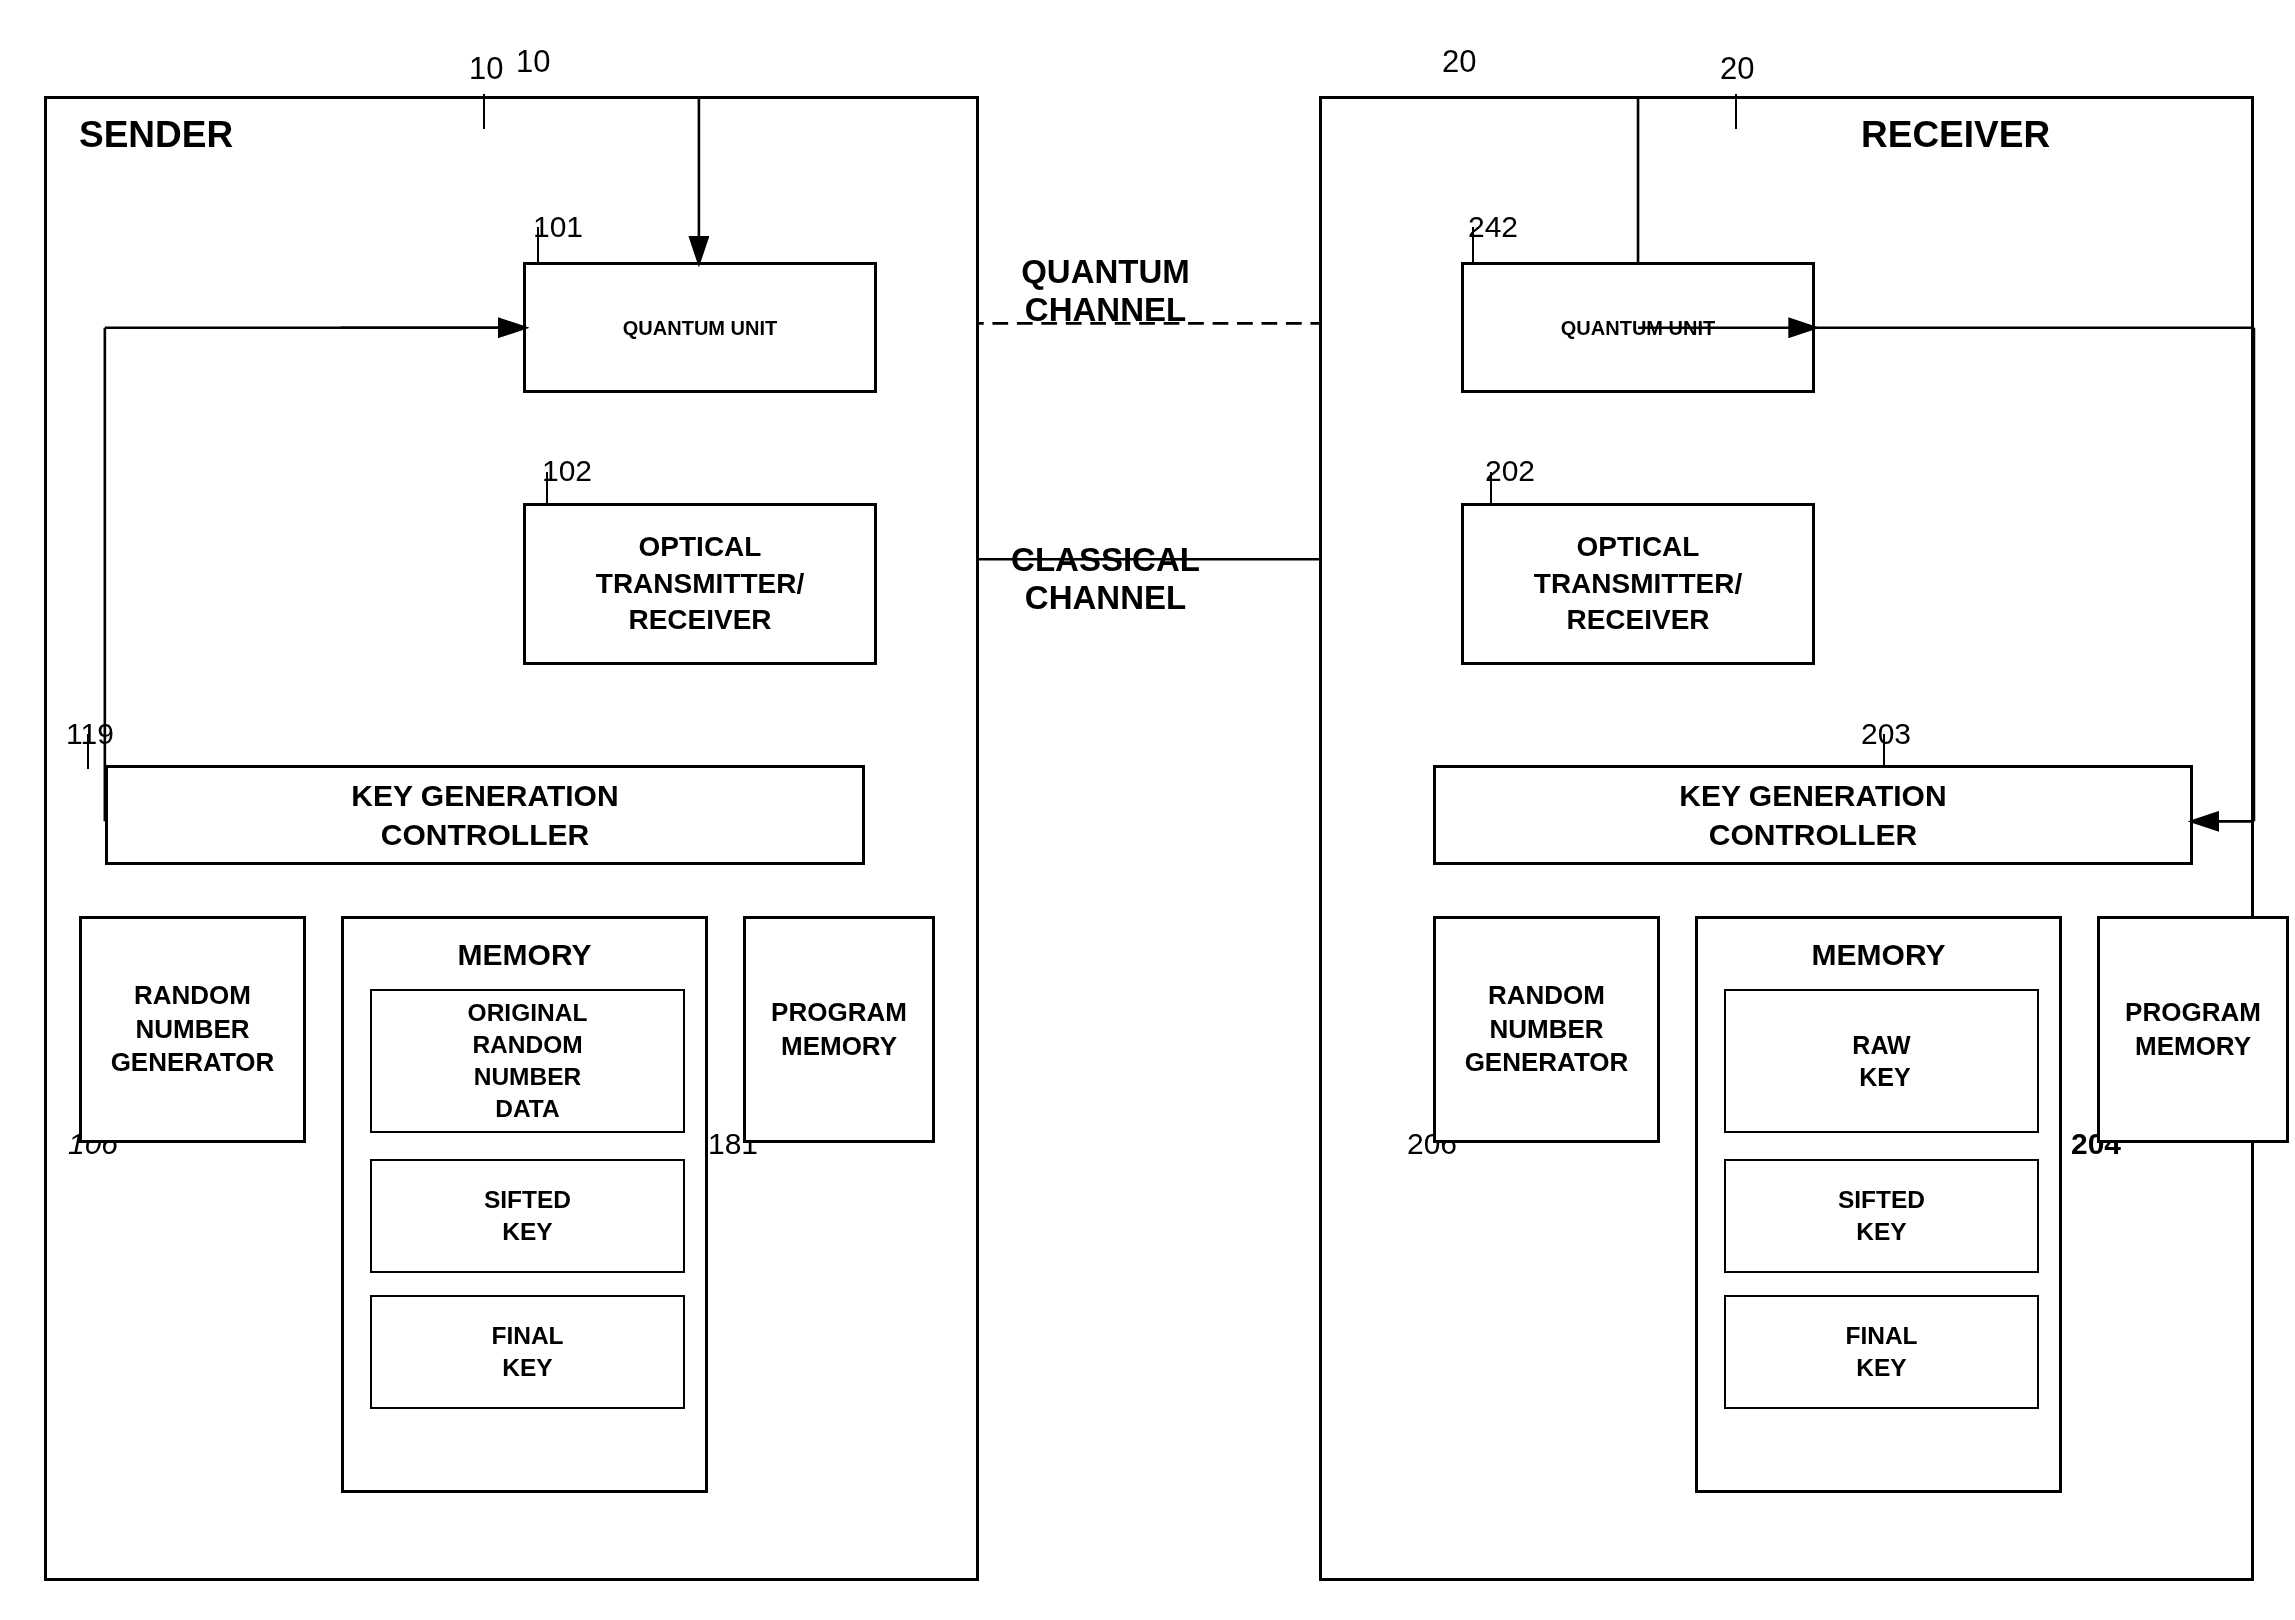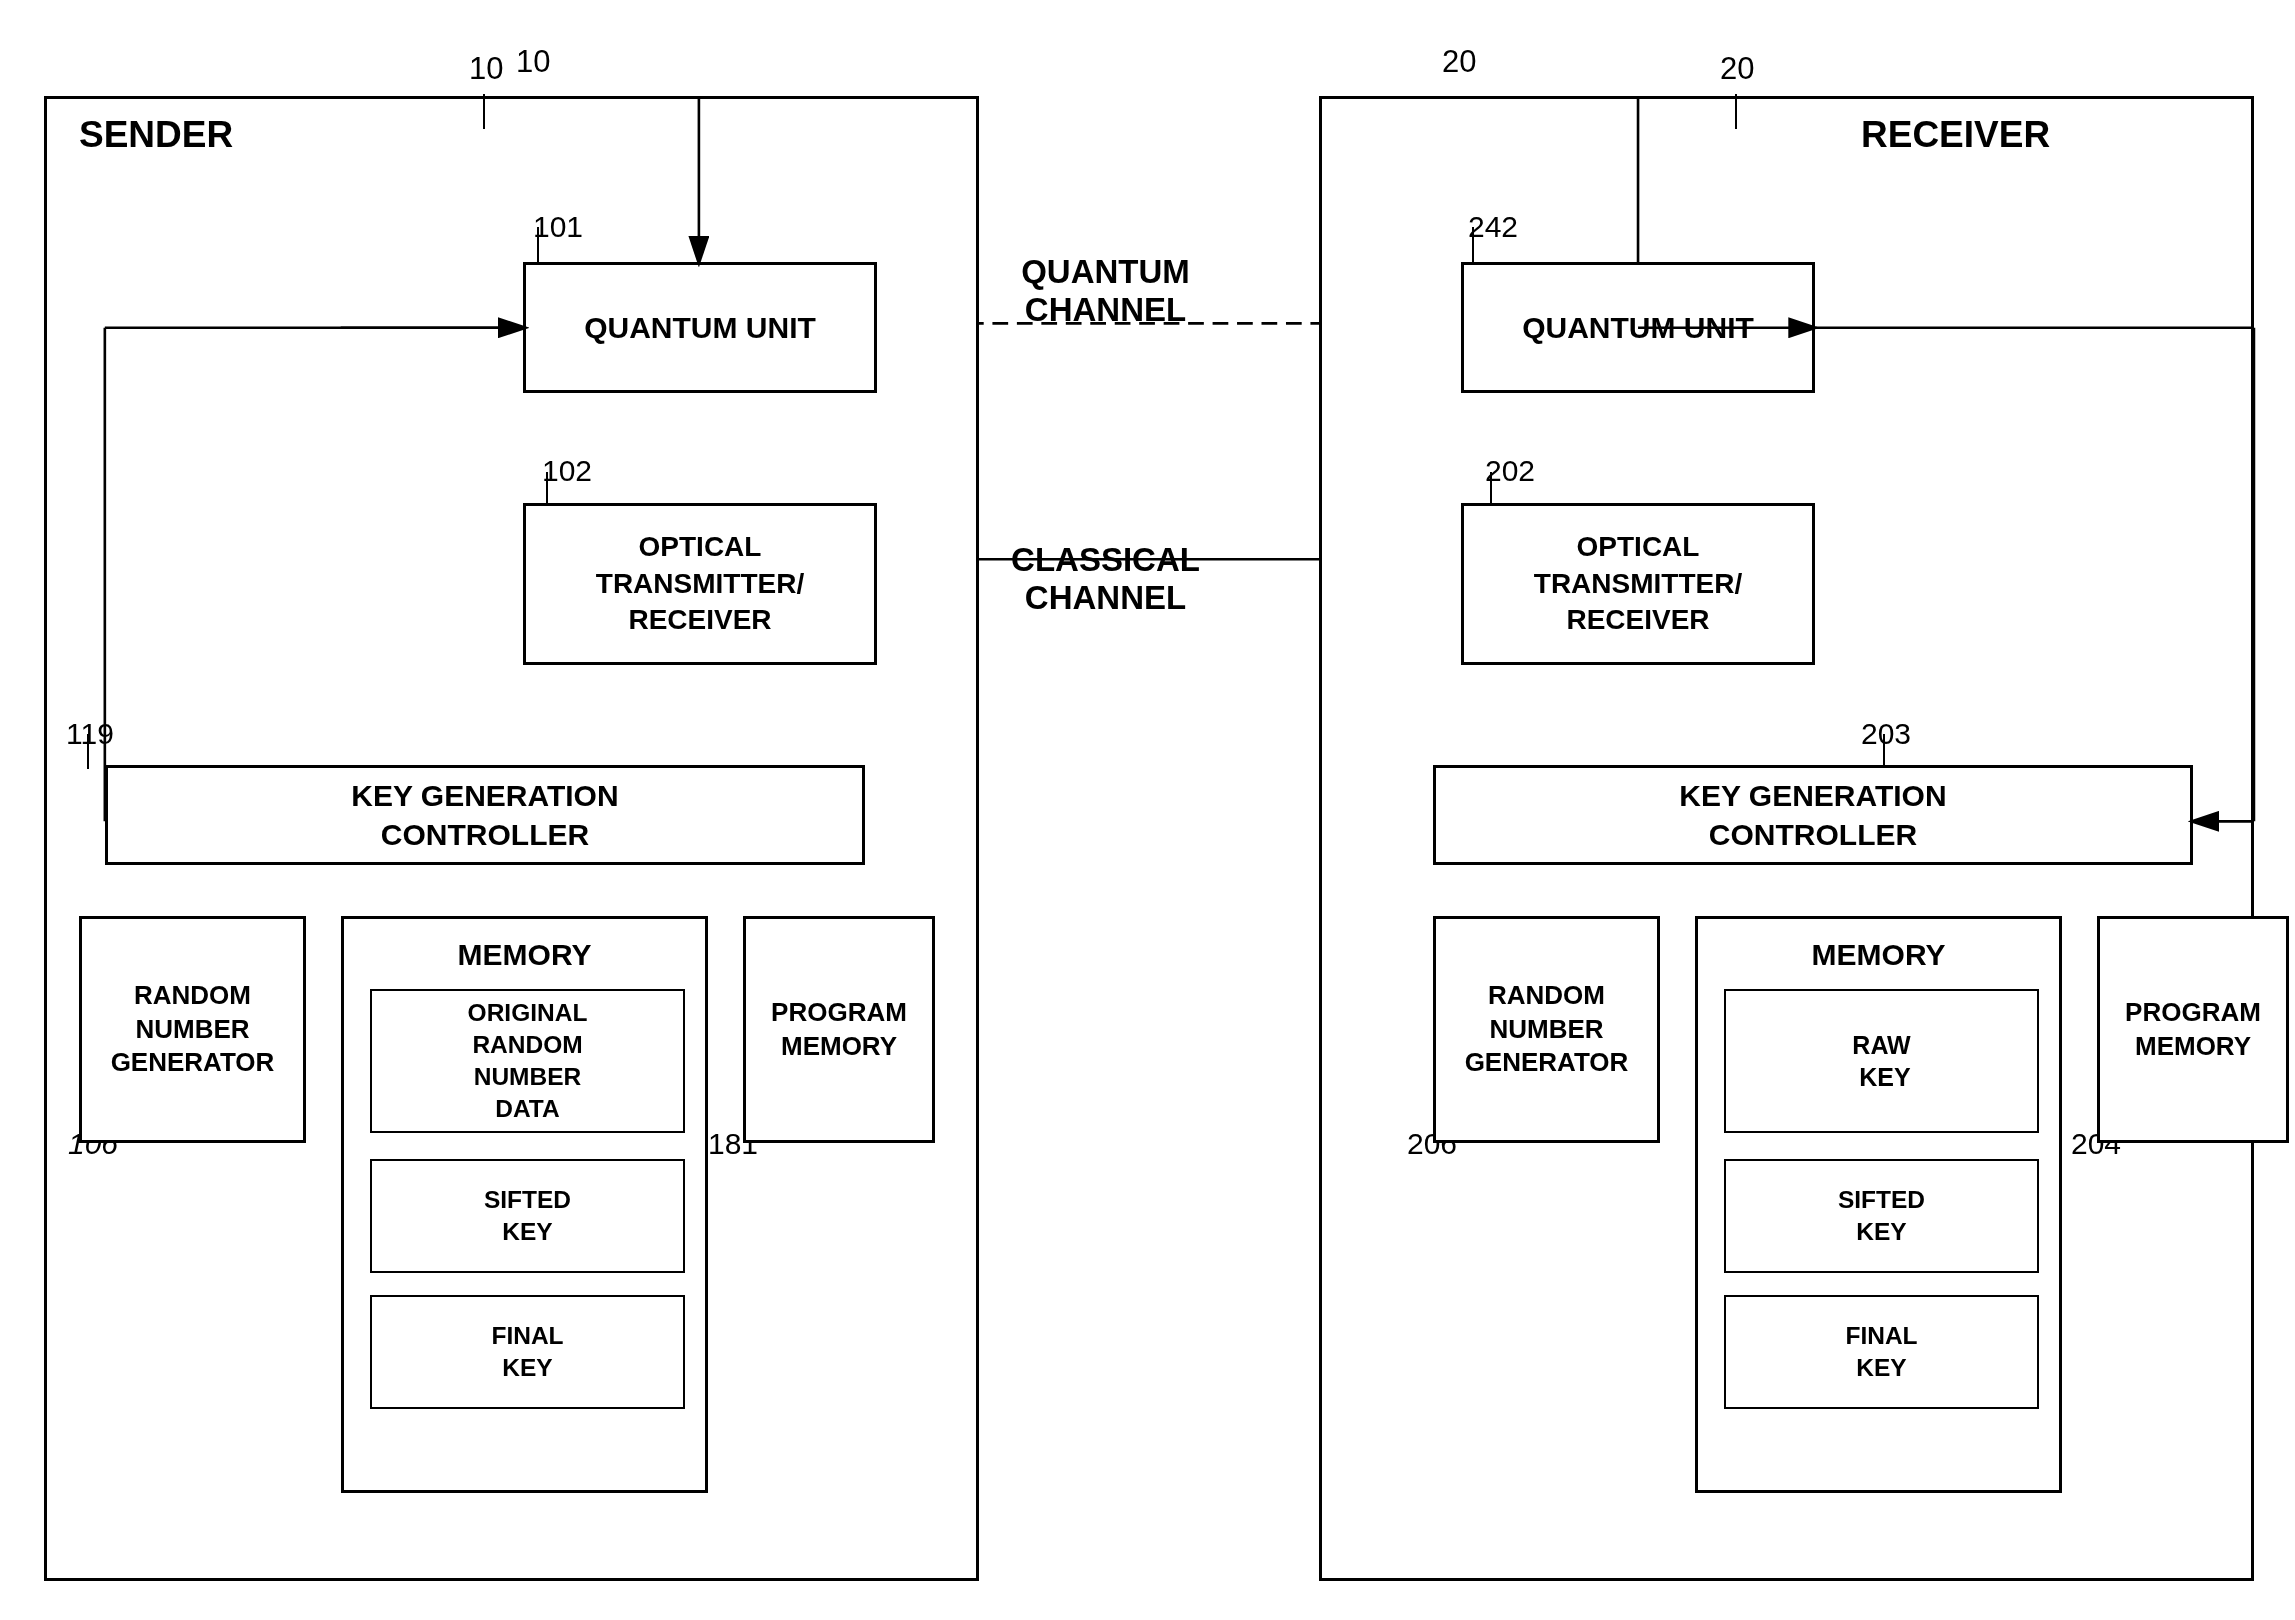--- a/index.html
+++ b/index.html
@@ -46,21 +46,21 @@
       position: absolute;
       border: 3.5px solid #000;
       background: #fff;
       display: flex;
       align-items: center;
       justify-content: center;
       text-align: center;
     }
 
     .comp-box span {
-      font-size: 30px;
+      font-size: 20px;
       font-weight: bold;
       line-height: 1.3;
     }
 
     
     .mem-sub-box {
       position: absolute;
       border: 2.6px solid #000;
       background: #fff;
       display: flex;
@@ -266,21 +266,21 @@
       <span style="white-space:pre-line; font-size:24.5px;">SIFTED
 KEY</span>
     </div>
 
     <div class="mem-sub-box" style="top:376px; left:26px; width:315px; height:114px;">
       <span style="white-space:pre-line; font-size:24.5px;">FINAL
 KEY</span>
     </div>
   </div>
 
-  <div style="position:absolute; top:1127px; left:2071px; font-size:30px; font-weight:normal;text-align:right;">204</div>
+  <div style="position:absolute; top:1127px; left:2071px; font-size:30px; font-weight:bold;text-align:right;">204</div>
   <div class="comp-box" style="top:916px; left:2097px; width:192px; height:227px;">
     <span style="white-space:pre-line; font-size:26px;">PROGRAM
 MEMORY</span>
   </div>
 
   <svg style="position:absolute;top:0;left:0;width:2295px;height:1620px;pointer-events:none;" viewBox="0 0 2627 1854" width="2295" height="1620">
 
     <line x1="800" y1="110" x2="800" y2="300" stroke="#000" stroke-width="3" marker-end="url(#arrowhead)"></line>
 
     <line x1="390" y1="375" x2="600" y2="375" stroke="#000" stroke-width="3" marker-end="url(#arrowhead)"></line>

